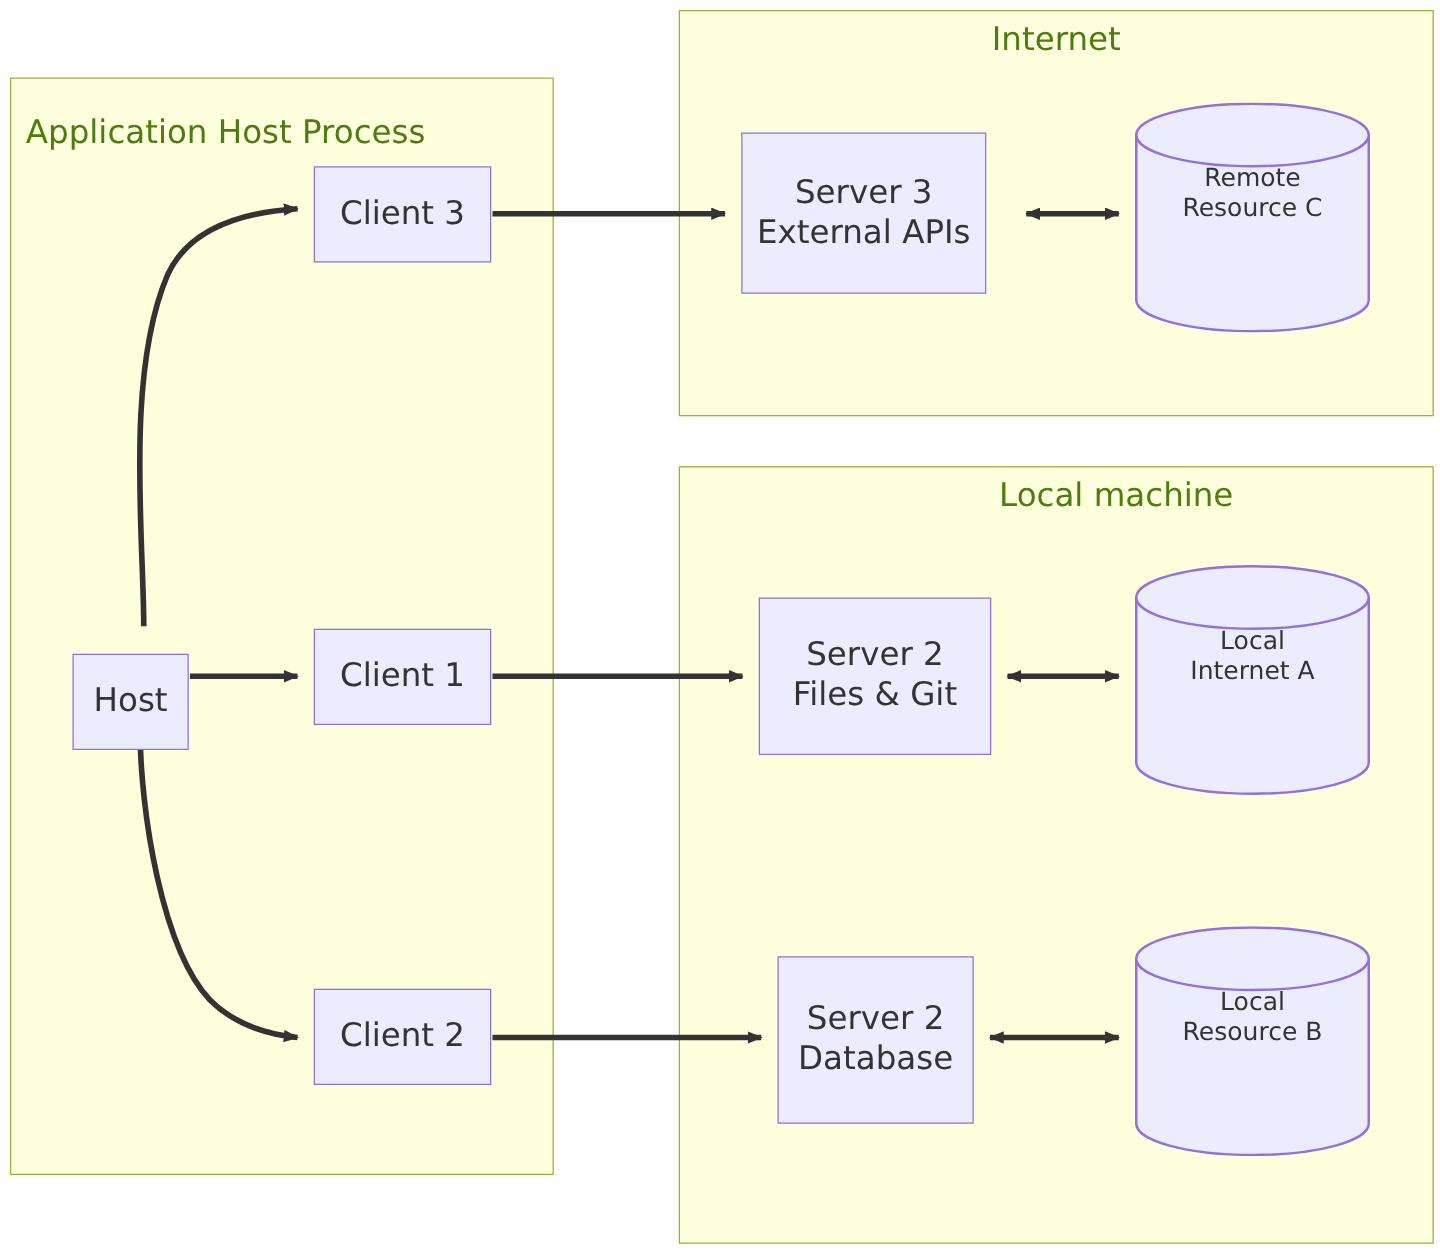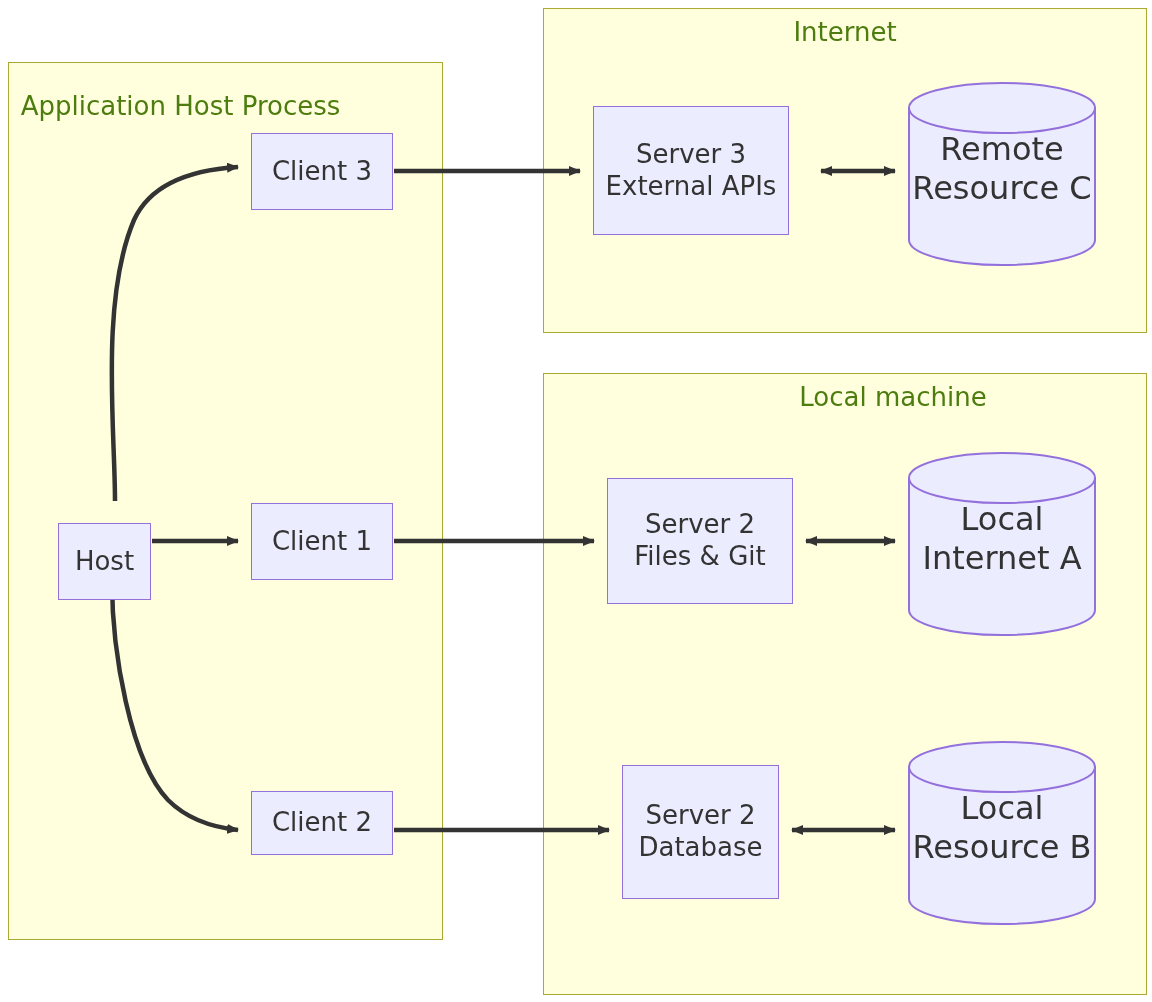--- a/index.html
+++ b/index.html
@@ -7,21 +7,21 @@
     font-family:"DejaVu Sans","Liberation Sans",sans-serif;background:#ffffff;}
   .cluster{position:absolute;background:#ffffde;border:1px solid #aaaa33;box-sizing:border-box;}
   .cluster-label{position:absolute;left:0;right:0;text-align:center;
     font-size:26px;color:#4d7c0f;white-space:nowrap;}
   .node{position:absolute;background:#ececff;border:1px solid #9370db;
     box-sizing:border-box;display:flex;flex-direction:column;align-items:center;
     justify-content:center;font-size:26px;color:#333333;line-height:1.22;
     text-align:center;}
   .node .ln{display:block;white-space:nowrap;}
   .cyl{position:absolute;}
-  .cyl-label{position:absolute;left:0;right:0;text-align:center;font-size:32px;
+  .cyl-label{position:absolute;left:0;right:0;text-align:center;font-size:20px;
     color:#333333;line-height:1.22;}
   .cyl-label .ln{display:block;white-space:nowrap;}
   svg.edges{position:absolute;left:0;top:0;width:1152px;height:1002px;
     pointer-events:none;}
 </style>
 </head>
 <body>
 
 <div id="stage">
 
@@ -95,21 +95,21 @@
   </div>
 
   <div class="node" style="left:251px;top:133px;width:142px;height:77px;">
     <span class="ln">Client 3</span>
   </div>
 
   <div class="node" style="left:251px;top:503px;width:142px;height:77px;">
     <span class="ln">Client 1</span>
   </div>
 
-  <div class="node" style="left:251px;top:791px;width:142px;height:64px;">
+  <div class="node" style="left:251px;top:791px;width:142px;height:77px;">
     <span class="ln">Client 2</span>
   </div>
 
   <div class="node" style="left:593px;top:106px;width:196px;height:129px;">
     <span class="ln">Server 3</span>
     <span class="ln">External APIs</span>
   </div>
 
   <div class="node" style="left:607px;top:478px;width:186px;height:126px;">
     <span class="ln">Server 2</span>

